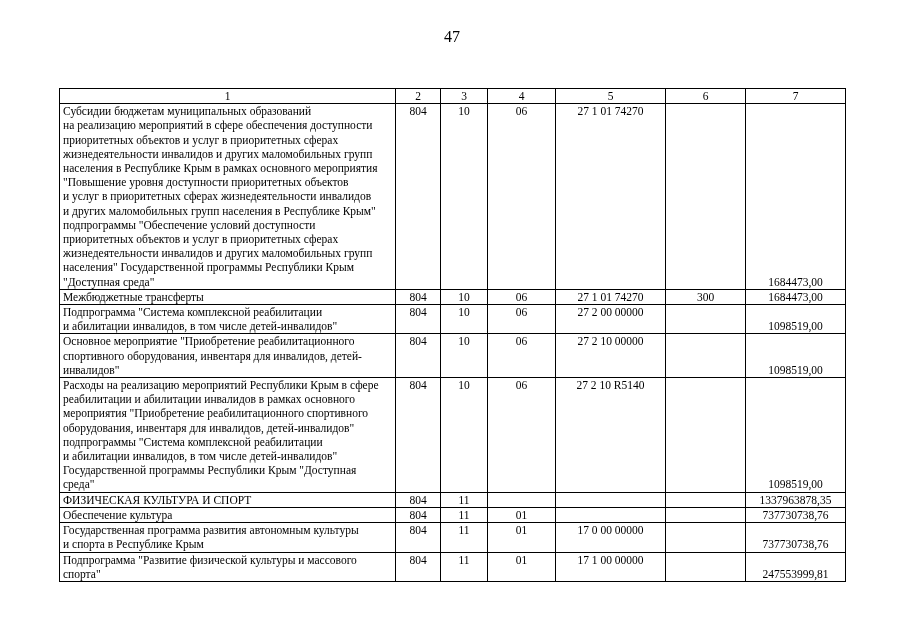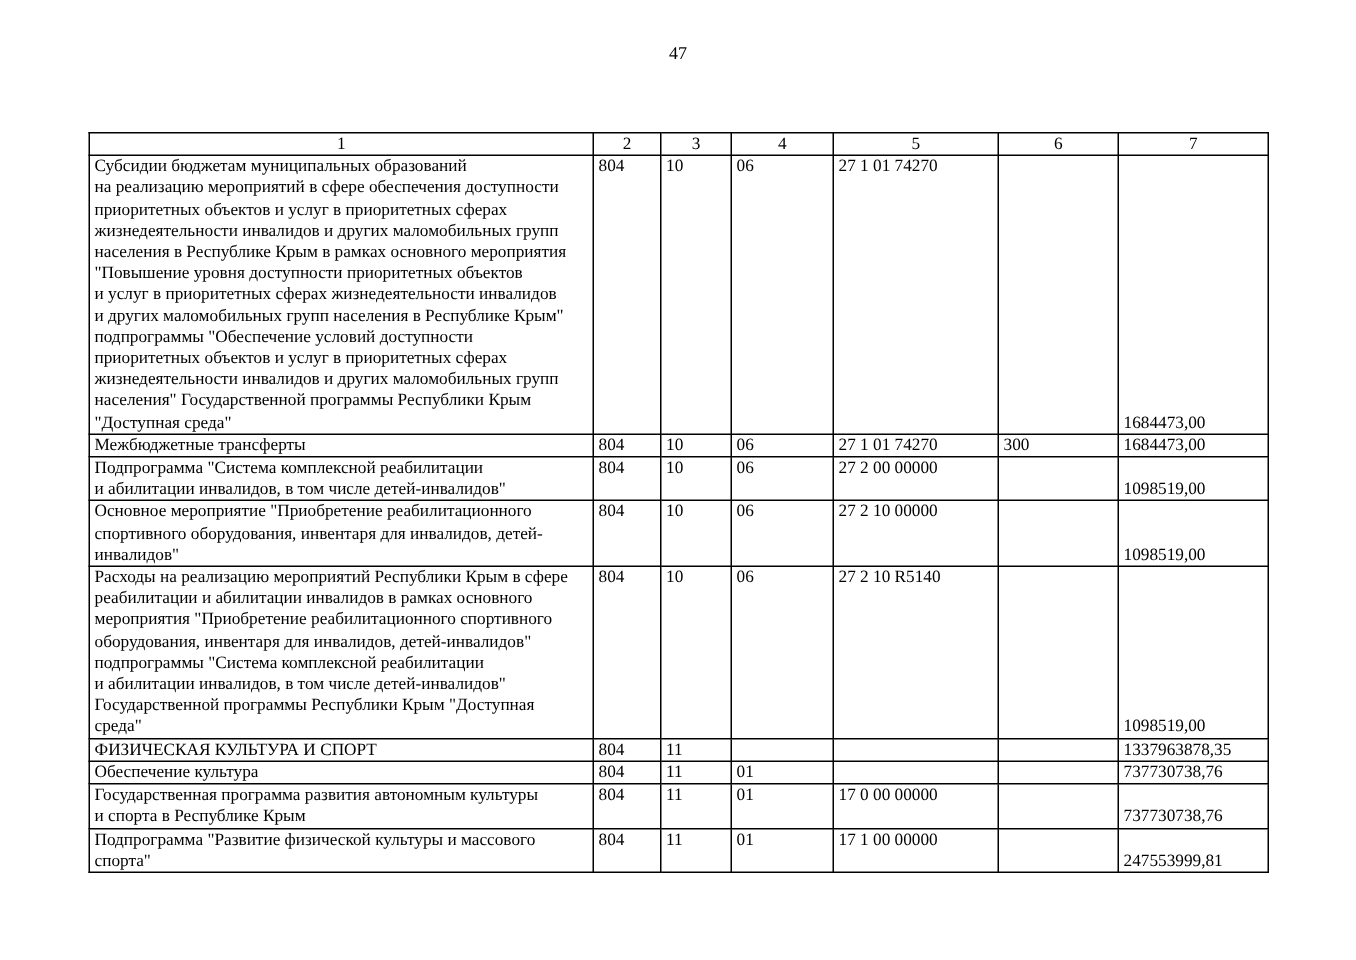--- a/index.html
+++ b/index.html
@@ -6,40 +6,40 @@
   .page{
     position:relative;
     width:904px;height:640px;
     background:#ffffff;
     color:#000;
     font-family:"Liberation Serif","DejaVu Serif",serif;
     overflow:hidden;
   }
   .page-number{
     position:absolute;top:28px;left:0;width:100%;
-    text-align:center;font-size:12px;
+    text-align:center;font-size:16px;
   }
   table.budget{
     position:absolute;top:88px;left:59px;
     border-collapse:collapse;table-layout:fixed;
   }
   table.budget td, table.budget th{
     border:1px solid #000;
     font-size:11.5px;
     line-height:14.2px;
     font-weight:normal;
     padding:0 3px;
     overflow:hidden;
   }
   table.budget th{
     height:14px;text-align:center;vertical-align:middle;
   }
   td.c1{text-align:left;vertical-align:top;white-space:pre-line;margin-left:42px;}
-  td.cc{text-align:left;vertical-align:top;}
-  td.c7{text-align:left;vertical-align:bottom;}
+  td.cc{text-align:center;vertical-align:top;}
+  td.c7{text-align:center;vertical-align:bottom;}
 </style>
 </head>
 <body>
 
 <div class="page">
 
   <div class="page-number">47</div>
 
   <table class="budget">
     <colgroup>

